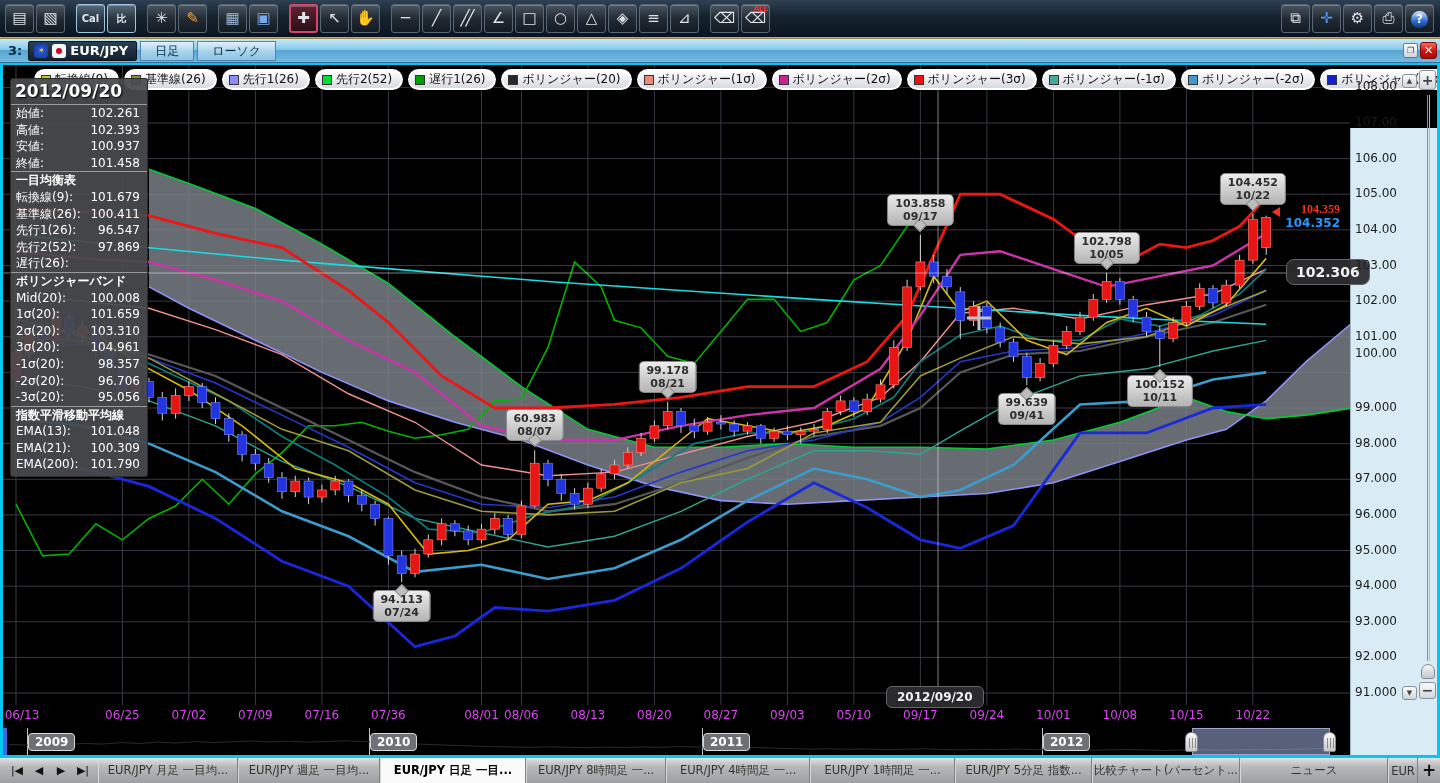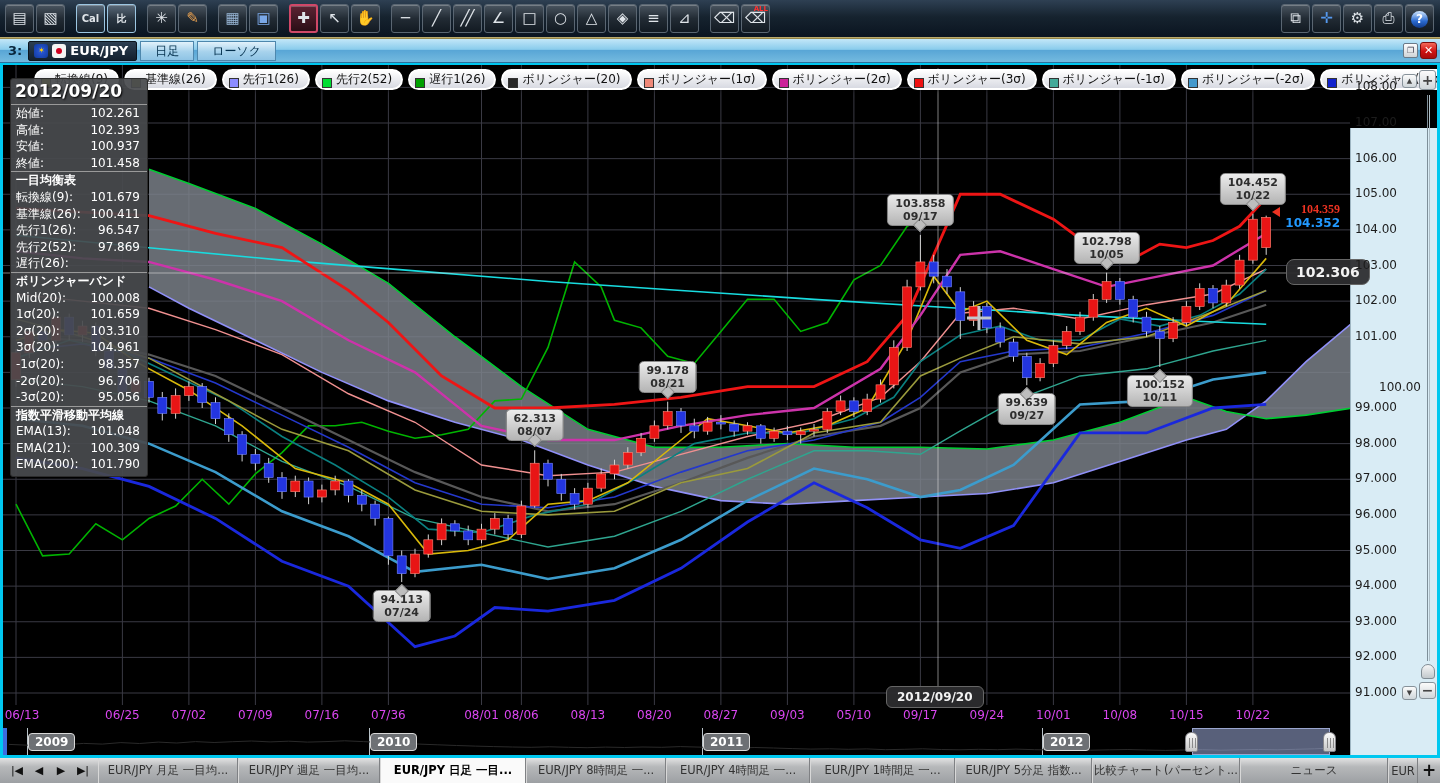--- a/index.html
+++ b/index.html
@@ -61,21 +61,21 @@
     border-top:1px solid #8ba2ae; }
   #tabbar { position:absolute; left:0; top:758px; width:1440px; height:25px;
     background:linear-gradient(#e3e3e3,#b6b8ba 35%,#9da0a3); display:flex; align-items:stretch; }
 
   #chart-svg { position:absolute; left:0; top:63px; z-index:1; }
   .grid { stroke:#3a3a44; stroke-width:1; }
   .xhair { stroke:#e6e6e6; stroke-width:1; opacity:.55; }
 
   
   #legend-row { position:absolute; left:34px; top:69px; display:flex; gap:5px; z-index:2; }
-  .lg-btn { display:flex; align-items:flex-end; gap:4px; height:21px; padding:0 9px 0 5px;
+  .lg-btn { display:flex; align-items:center; gap:4px; height:21px; padding:0 9px 0 5px;
     border:2px solid #fff; border-radius:11px; background:linear-gradient(#fefefe,#d8dae2);
     font-size:12px; color:#111; white-space:nowrap; box-shadow:0 0 4px rgba(0,0,0,.7); cursor:pointer; }
   .lg-chip { width:10px; height:10px; border:1px solid #333; }
 
   
   #tooltip { position:absolute; left:10px; top:78px; width:138px; z-index:3;
     background:rgba(72,74,78,.93); border:1px solid #2c2c2c; border-radius:3px;
     color:#fff; font-size:12px; padding-bottom:3px; }
   #tooltip-date { font-size:17px; font-weight:bold; padding:2px 6px 3px 4px;
     text-shadow:1px 1px 2px #000; border-bottom:1px solid #9a9a9a; }
@@ -828,21 +828,21 @@
 <div class="rail-btn" id="axis-down">▼</div>
 
 <div class="y-label" style="top: 79.375px;">108.00</div>
 <div class="y-label" style="top: 115px;">107.00</div>
 <div class="y-label" style="top: 150.625px;">106.00</div>
 <div class="y-label" style="top: 186.25px;">105.00</div>
 <div class="y-label" style="top: 221.875px;">104.00</div>
 <div class="y-label" style="top: 257.5px;">103.00</div>
 <div class="y-label" style="top: 293.125px;">102.00</div>
 <div class="y-label" style="top: 328.75px;">101.00</div>
-<div class="y-label" style="top: 380px; margin-left: 24px;">100.00</div>
+<div class="y-label" style="top: 346px;">100.00</div>
 <div class="y-label" style="top: 400px;">99.000</div>
 <div class="y-label" style="top: 435.625px;">98.000</div>
 <div class="y-label" style="top: 471.25px;">97.000</div>
 <div class="y-label" style="top: 506.875px;">96.000</div>
 <div class="y-label" style="top: 542.5px;">95.000</div>
 <div class="y-label" style="top: 578.125px;">94.000</div>
 <div class="y-label" style="top: 613.75px;">93.000</div>
 <div class="y-label" style="top: 649.375px;">92.000</div>
 <div class="y-label" style="top: 685px;">91.000</div>
 <div class="x-label" style="left: 22px;">06/13</div>
@@ -874,30 +874,30 @@
   </div>
 <div class="callout above" style="left: 1252.9px; top: 172.773px;">
     <div>104.452</div>
     <div>10/22</div>
   </div>
 <div class="callout above" style="left: 667.7px; top: 360.659px;">
     <div>99.178</div>
     <div>08/21</div>
   </div>
 <div class="callout above" style="left: 534.7px; top: 409.322px;">
-    <div>62.313</div>
+    <div>60.983</div>
     <div>08/07</div>
   </div>
 <div class="callout below" style="left: 401.7px; top: 590.099px;">
     <div>94.113</div>
     <div>07/24</div>
   </div>
 <div class="callout below" style="left: 1026.8px; top: 393.236px;">
     <div>99.639</div>
-    <div>09/27</div>
+    <div>09/41</div>
   </div>
 <div class="callout below" style="left: 1159.8px; top: 374.96px;">
     <div>100.152</div>
     <div>10/11</div>
   </div>
 <div class="year-sep" style="left: 27px;"></div>
 <div class="year-sep" style="left: 369px;"></div>
 <div class="year-sep" style="left: 702px;"></div>
 <div class="year-sep" style="left: 1042px;"></div>
 <div class="year-badge" style="left: 28px;">2009</div>

